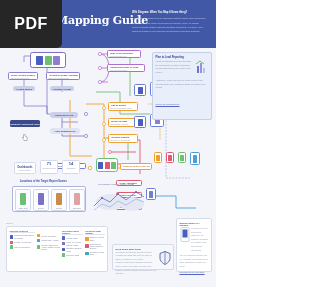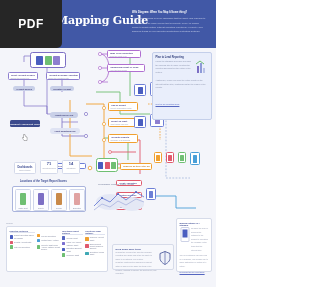--- a/index.html
+++ b/index.html
@@ -31,21 +31,21 @@
   }
   .hdr-sub-p {
     font-size:2.3px; color:#c8d0ea; line-height:1.85;
   }
   .pdf-badge {
     position:absolute; left:0; top:0; width:62px; height:48px;
     background:#262626; border-bottom-right-radius:5px;
     display:flex; align-items:center; justify-content:center;
   }
   .pdf-badge span {
-    color:#ffffff; font-size:12px; font-weight:bold; letter-spacing:0.5px;
+    color:#ffffff; font-size:16px; font-weight:bold; letter-spacing:0.5px;
   }
 
   
   .node {
     position:absolute; background:#ffffff; border:0.5px solid #8e7fd0;
     border-radius:1.5px; padding:1px 1.5px; overflow:hidden;
   }
   .node .t { font-size:2.2px; color:#4a3f88; font-weight:bold; line-height:1.4;
              white-space:nowrap; overflow:hidden; }
   .node .d { font-size:1.8px; color:#9aa0b5; line-height:1.5; }

